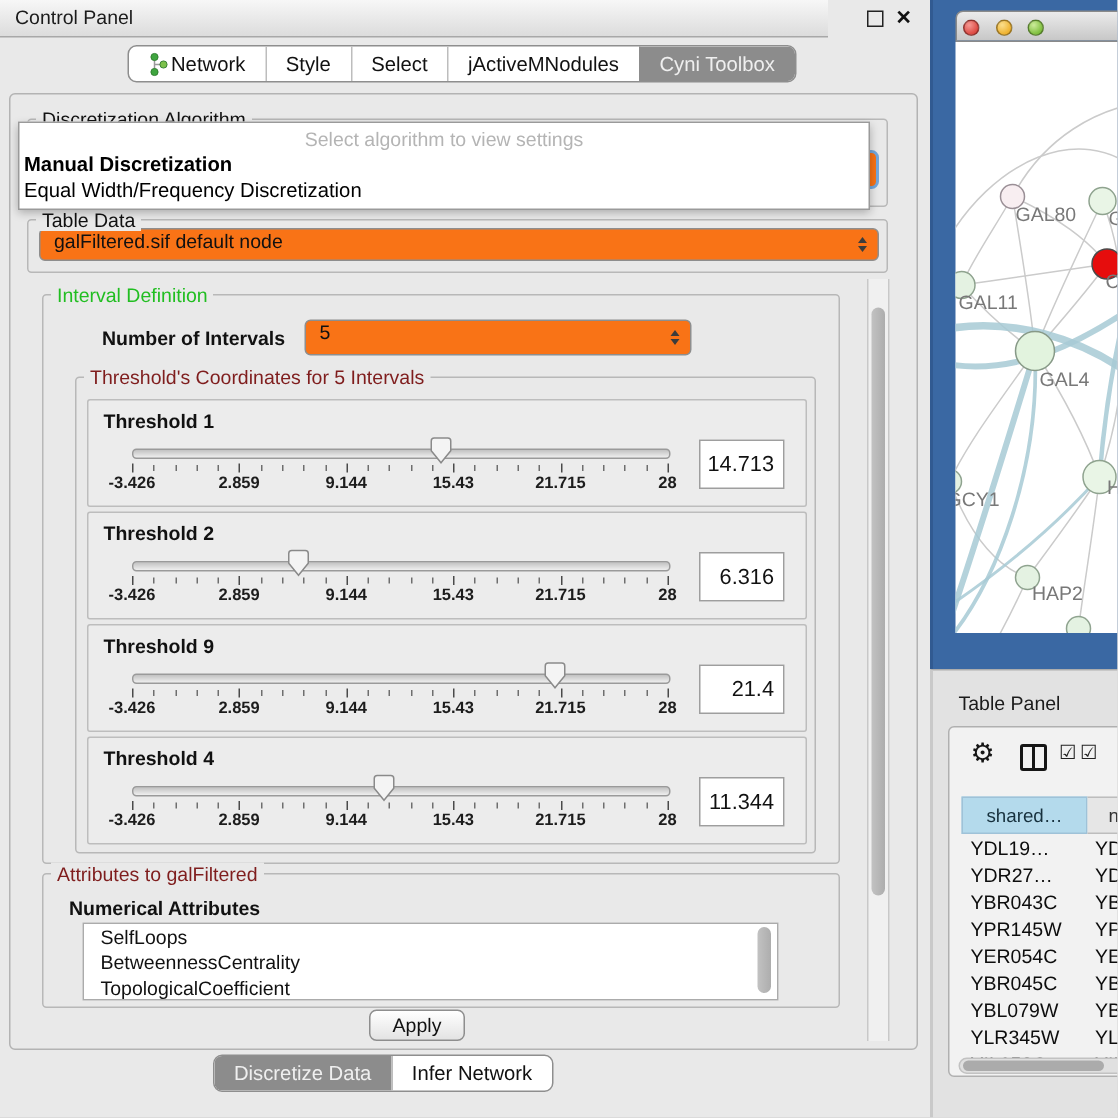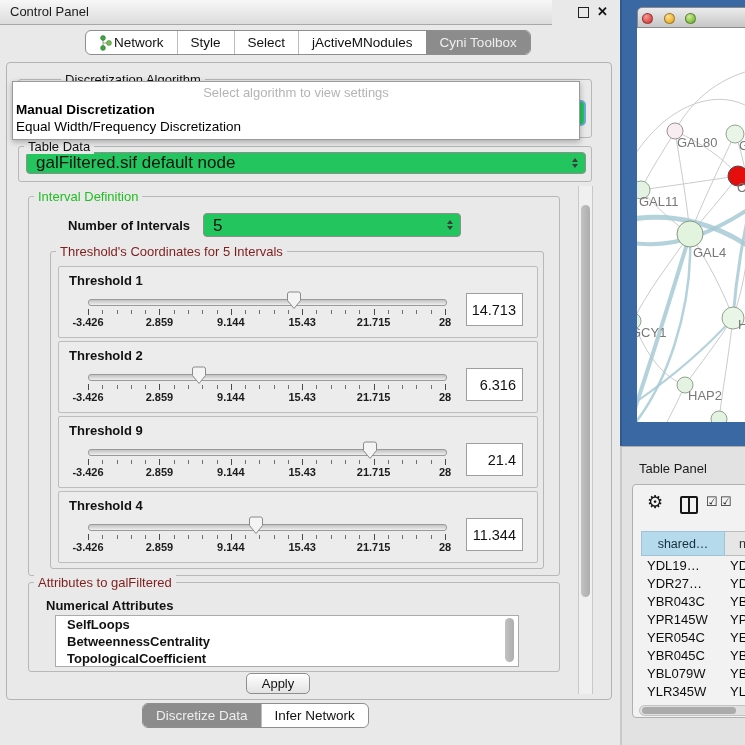--- a/index.html
+++ b/index.html
@@ -14,22 +14,22 @@
   .tabbar{position:absolute;display:inline-flex;background:#fff;border:1px solid #8E8E8E;border-radius:6px;overflow:hidden;height:23px;}
   .tabseg{display:flex;align-items:center;gap:2px;padding:0 13px;font-size:13.5px;color:#111;white-space:nowrap;}
   .tabseg + .tabseg{border-left:1px solid #BDBDBD;}
   .tabseg.sel{background:#8C8C8C;color:#EFEFEF;border-left-color:#8C8C8C;}
   .outerborder{position:absolute;left:6px;top:62px;width:604px;height:636px;border:1px solid #B3B3B3;border-radius:4px;}
   
   .group{position:absolute;border:1px solid #B8B8B8;border-radius:3px;}
   .gtitle{position:absolute;font-size:13px;background:#E9E9E9;padding:0 4px;white-space:nowrap;z-index:2;}
   .green{color:#21BE21;}
   .blue{color:#7f1d1d;}
-  .combo{position:absolute;background:#22c55e;border:1px solid #8E8E8E;border-radius:4px;font-size:17px;color:#111;
-    display:flex;align-items:flex-end;padding-left:9px;box-sizing:border-box;}
+  .combo{position:absolute;background:#f97316;border:1px solid #8E8E8E;border-radius:4px;font-size:13px;color:#111;
+    display:flex;align-items:flex-start;padding-left:9px;box-sizing:border-box;}
   .spin{position:absolute;right:7px;top:50%;transform:translateY(-50%);display:flex;flex-direction:column;gap:2px;}
   .tri-up{width:0;height:0;border-left:3.5px solid transparent;border-right:3.5px solid transparent;border-bottom:4.5px solid #3c3c3c;}
   .tri-dn{width:0;height:0;border-left:3.5px solid transparent;border-right:3.5px solid transparent;border-top:4.5px solid #3c3c3c;}
   .focusring{border:2px solid #74A7DC;border-radius:5px;}
   
   .popup{position:absolute;left:12px;top:81px;width:566px;height:57px;background:#fff;border:1px solid #9A9A9A;
     box-shadow:0 2px 6px rgba(0,0,0,.28);z-index:5;}
   .popup .hint{position:absolute;left:0;right:0;top:3px;text-align:center;color:#B4B4B4;font-size:13px;}
   .popup .opt{position:absolute;left:3px;font-size:13.5px;color:#000;white-space:nowrap;}
   .popup .opt.b{font-weight:bold;}
@@ -38,21 +38,21 @@
   .tlabel{position:absolute;left:10px;top:6px;font-size:13px;font-weight:bold;color:#111;}
   .ttrack{position:absolute;left:29px;top:32px;width:357px;height:5px;border:1px solid #9A9A9A;border-radius:3px;
     background:linear-gradient(#C2C2C2,#EFEFEF);}
   .tthumb{position:absolute;top:24px;width:16px;height:19px;}
   .tick{position:absolute;width:1px;background:#4a4a4a;}
   .ticklab{position:absolute;top:49px;transform:translateX(-50%);font-size:11px;font-weight:bold;color:#1c1c1c;white-space:nowrap;}
   .tvalue{position:absolute;left:407px;top:26px;width:57px;height:33px;background:#fff;border:1px solid #9E9E9E;
     font-size:14.5px;line-height:33px;text-align:right;padding-right:6px;box-sizing:border-box;color:#111;}
   
   .listbox{position:absolute;left:55px;top:615px;width:462px;height:50px;background:#fff;border:1px solid #ABABAB;overflow:hidden;}
-  .listbox .li{height:17px;line-height:17px;font-size:13px;color:#111;padding-left:11px;white-space:nowrap;font-weight:bold;}
+  .listbox .li{height:17px;line-height:17px;font-size:13px;color:#111;padding-left:11px;white-space:nowrap;}
   .vthumb{position:absolute;border-radius:5px;background:linear-gradient(90deg,#C2C2C2,#ADADAD);}
   .button{position:absolute;background:linear-gradient(#FFFFFF,#E3E3E3);border:1px solid #8E8E8E;border-radius:5px;
     font-size:13px;color:#111;text-align:center;}
   
   .sbtrack{position:absolute;background:#F0F0F0;border-left:1px solid #C8C8C8;border-right:1px solid #C8C8C8;}
   
   .desktop{position:absolute;left:620px;top:0;width:125px;height:446px;background:#3A68A3;border-left:2px solid #315A91;}
   .macwin{position:absolute;left:637px;top:7px;width:120px;height:415px;}
   .mactitle{position:absolute;left:0;top:0;width:120px;height:21px;border-top-left-radius:5px;
     background:linear-gradient(#EBEBEB,#C7C7C7);border:1px solid #8a8a8a;box-sizing:border-box;}
@@ -107,21 +107,21 @@
         <span>jActiveMNodules</span>
       </div>
       <div class="tabseg sel">
         <span>Cyni Toolbox</span>
       </div>
     </div>
 
   <div class="outerborder"></div>
 
   <div class="group" style="left:18px;top:79px;width:572px;height:57px;"></div>
-  <div class="gtitle" style="left:24px;top:72px;color:#111;margin-left:37px;">Discretization Algorithm</div>
+  <div class="gtitle" style="left:24px;top:72px;color:#111;">Discretization Algorithm</div>
   <div class="combo focusring" style="left:26px;top:100px;width:560px;height:26px;">
     <span class="spin">
         <span class="tri-up"></span>
         <span class="tri-dn"></span>
       </span>
   </div>
 
   <div class="popup">
     <div class="hint">Select algorithm to view settings</div>
     <div class="opt b" style="top:20px;">Manual Discretization</div>

